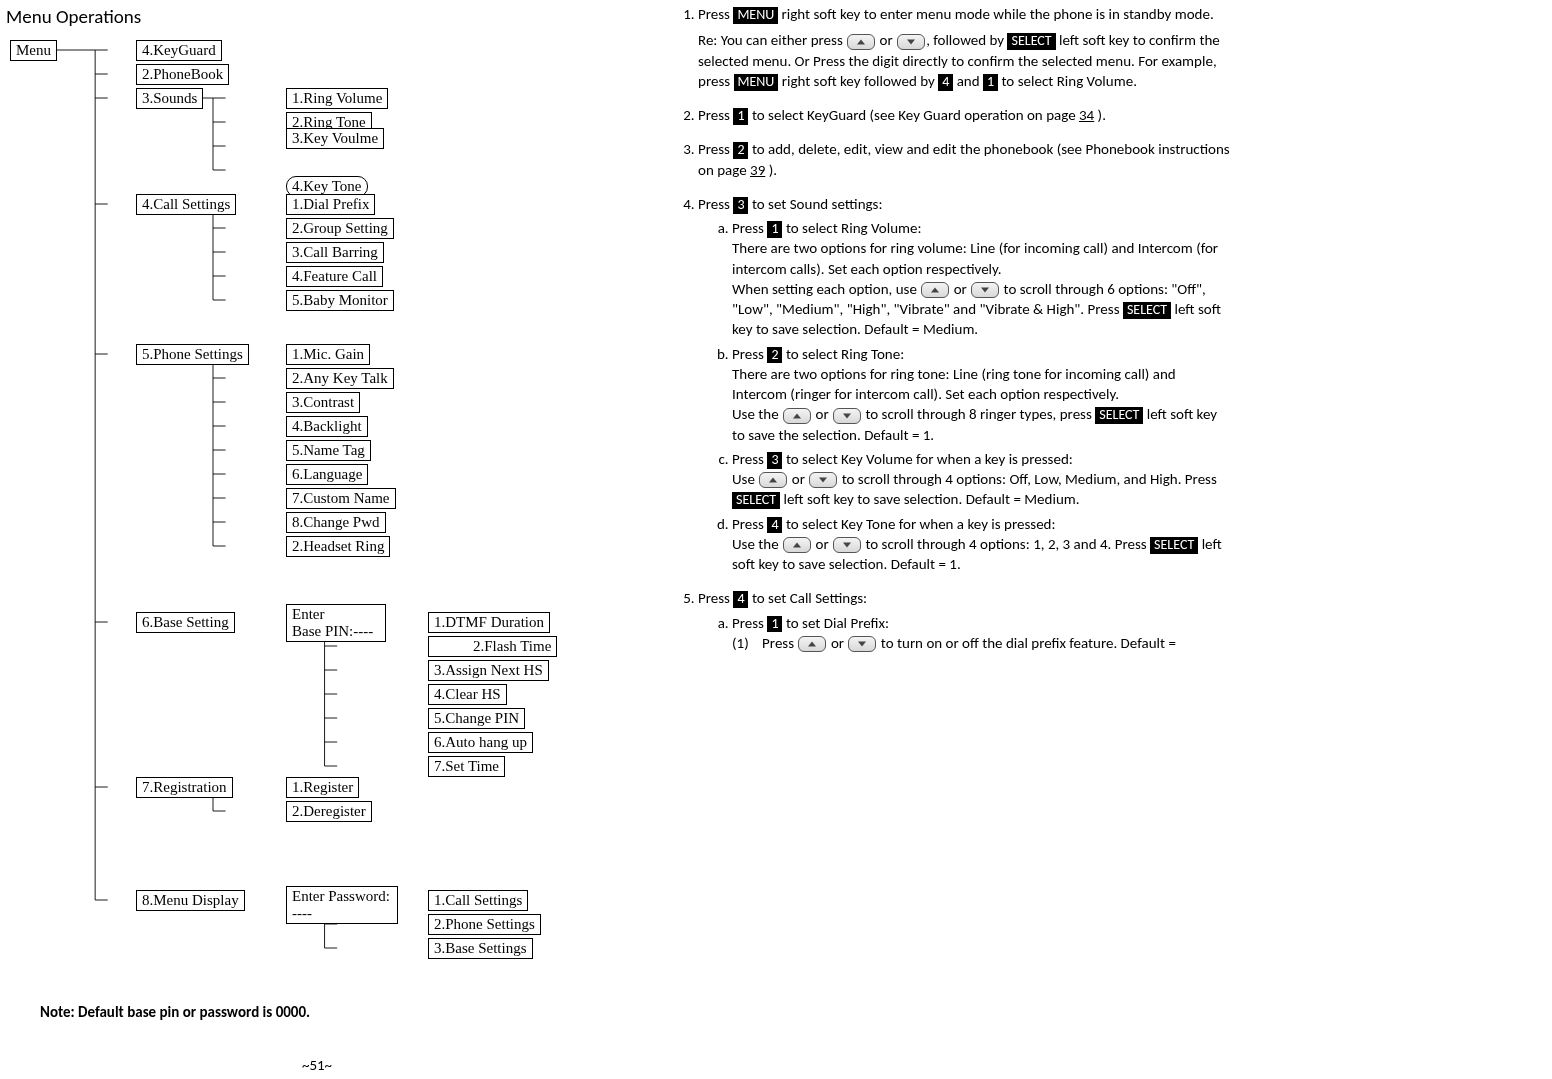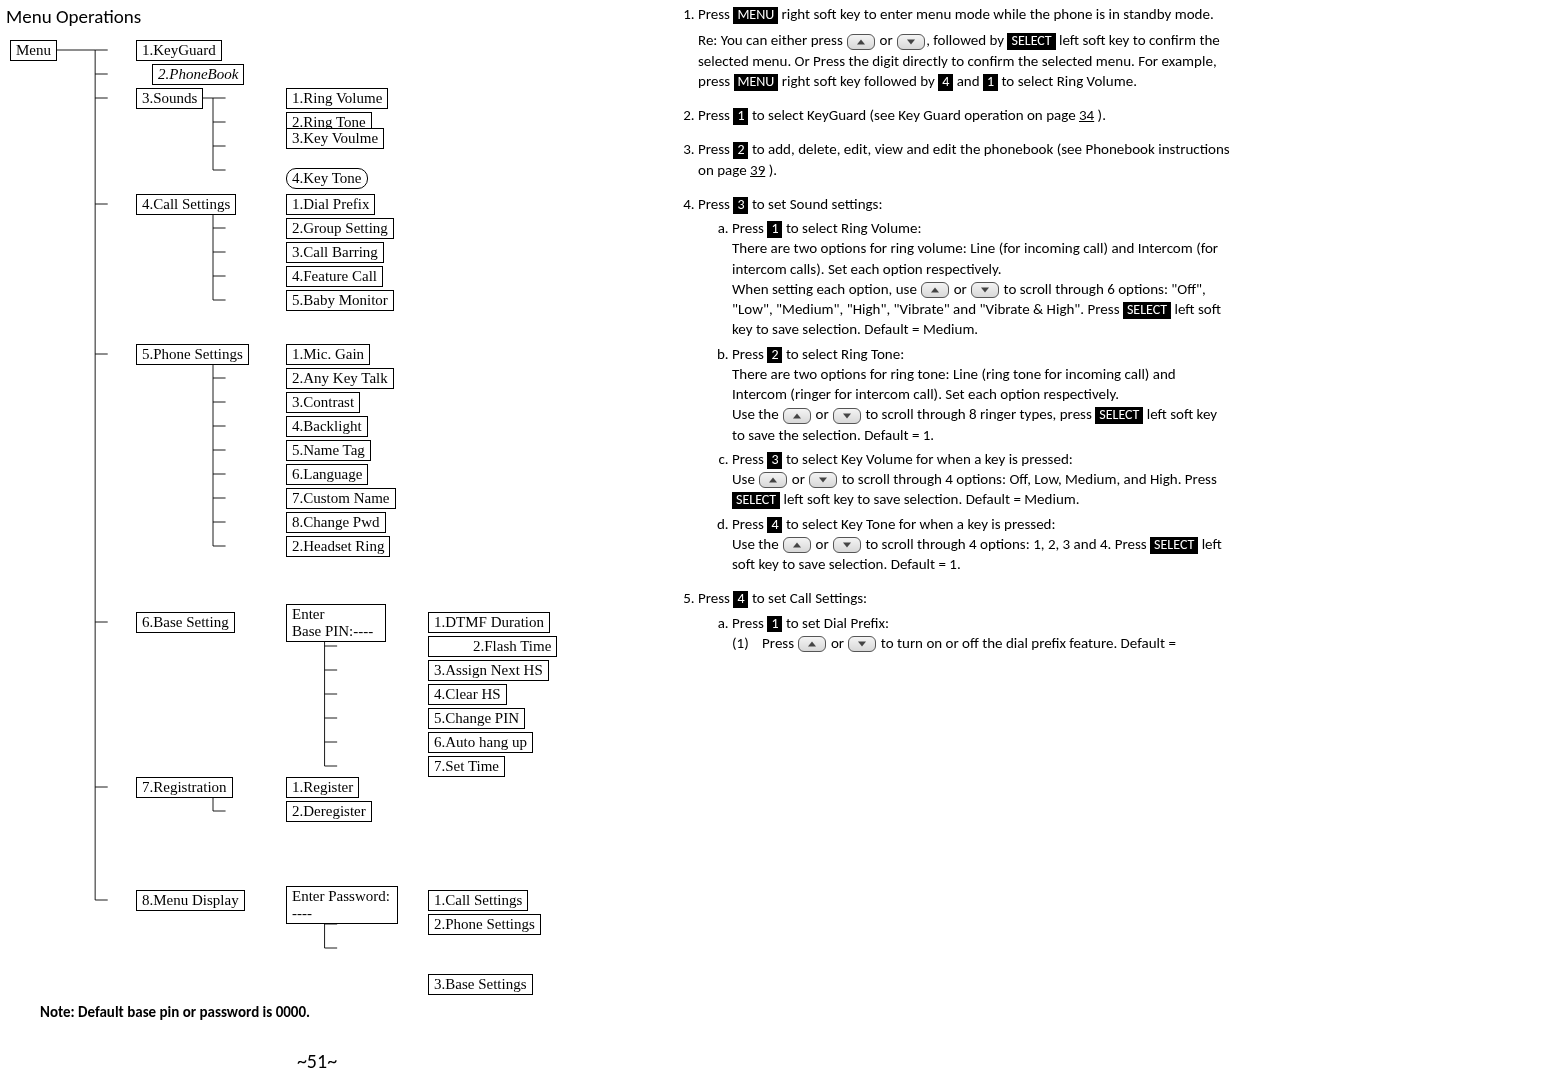--- a/index.html
+++ b/index.html
@@ -23,21 +23,21 @@
     position: relative;
   }
   .page-left { padding-left: 4px; padding-right: 80px; }
   .page-right { padding-left: 20px; padding-right: 35px; }
   .page-footer {
     position: absolute;
     bottom: 4px;
     left: 0;
     width: 100%;
     text-align: center;
-    font-size: 20px;
+    font-size: 15px;
   }
   .title {
     font-size: 19px;
     margin: 0 0 2px 2px;
   }
   
   .tree { position: relative; width: 100%; height: 960px; margin-left: 0; }
   .tree svg { position:absolute; top:0; left:0; width:100%; height:100%; }
   .node {
     position: absolute;
@@ -167,27 +167,27 @@
           <line x1="392" y1="868" x2="408" y2="868"></line>
           <line x1="408" y1="868" x2="408" y2="916"></line>
           <line x1="408" y1="868" x2="424" y2="868"></line>
           <line x1="408" y1="892" x2="424" y2="892"></line>
           <line x1="408" y1="916" x2="424" y2="916"></line>
         </g>
       </svg>
 
       <div class="node" style="left:6px;  top:8px;">Menu</div>
 
-      <div class="node" style="left:132px; top:8px;">1.KeyGuard</div>
-      <div class="node" style="left:148px; top:32px;font-style:italic;">2.PhoneBook</div>
+      <div class="node" style="left:132px; top:8px;">4.KeyGuard</div>
+      <div class="node" style="left:132px; top:32px;">2.PhoneBook</div>
       <div class="node" style="left:132px; top:56px;">3.Sounds</div>
       <div class="node" style="left:282px; top:56px;">1.Ring Volume</div>
       <div class="node" style="left:282px; top:80px;">2.Ring Tone</div>
       <div class="node" style="left:282px; top:96px;text-align:center;">3.Key Voulme</div>
-      <div class="node" style="left:282px; top:136px;border-radius:10px;">4.Key Tone</div>
+      <div class="node" style="left:282px; top:144px;border-radius:10px;">4.Key Tone</div>
 
       <div class="node" style="left:132px; top:162px;">4.Call Settings</div>
       <div class="node" style="left:282px; top:162px;">1.Dial Prefix</div>
       <div class="node" style="left:282px; top:186px;">2.Group Setting</div>
       <div class="node" style="left:282px; top:210px;">3.Call Barring</div>
       <div class="node" style="left:282px; top:234px;">4.Feature Call</div>
       <div class="node" style="left:282px; top:258px;">5.Baby Monitor</div>
 
       <div class="node" style="left:132px; top:312px;">5.Phone Settings</div>
       <div class="node" style="left:282px; top:312px;">1.Mic. Gain</div>
@@ -213,21 +213,21 @@
 
       <div class="node" style="left:132px; top:745px;">7.Registration</div>
       <div class="node" style="left:282px; top:745px;">1.Register</div>
       <div class="node" style="left:282px; top:769px;">2.Deregister</div>
 
       <div class="node" style="left:132px; top:858px;">8.Menu Display</div>
       <div class="node pw" style="left:282px; top:854px; width:112px; white-space:pre-line;">Enter Password:
 ----</div>
       <div class="node" style="left:424px; top:858px;">1.Call Settings</div>
       <div class="node" style="left:424px; top:882px;">2.Phone Settings</div>
-      <div class="node" style="left:424px; top:906px;margin-top:36px;">3.Base Settings</div>
+      <div class="node" style="left:424px; top:906px;">3.Base Settings</div>
     </div>
 
     <div class="note">Note:  Default base pin or password is 0000.</div>
     <div class="page-footer">~51~</div>
   </div>
 
   <div class="page page-right">
     <ol class="top">
 
       <li>

